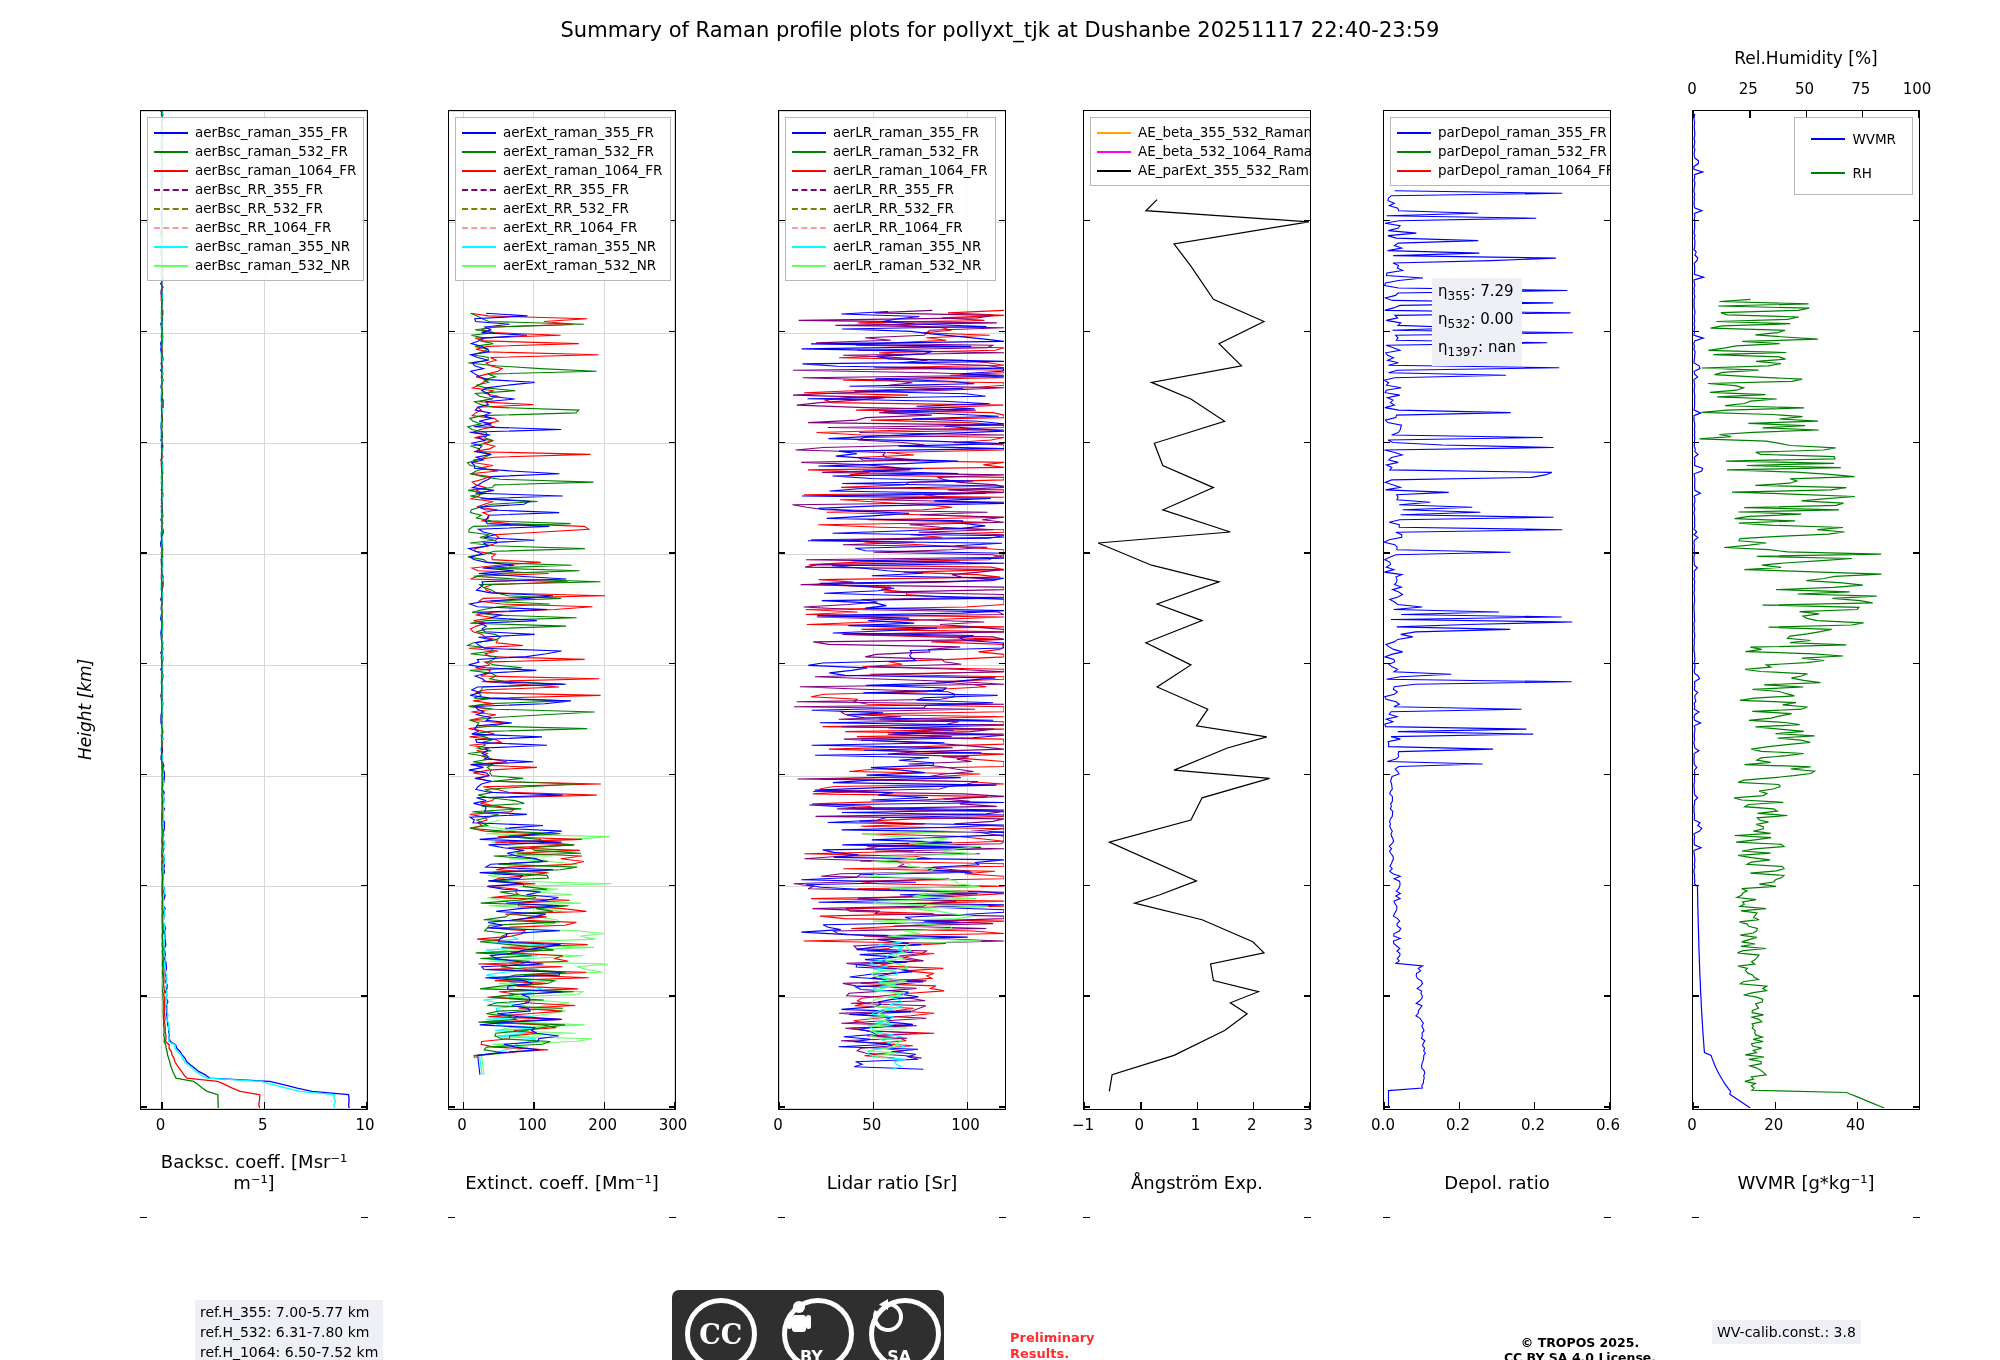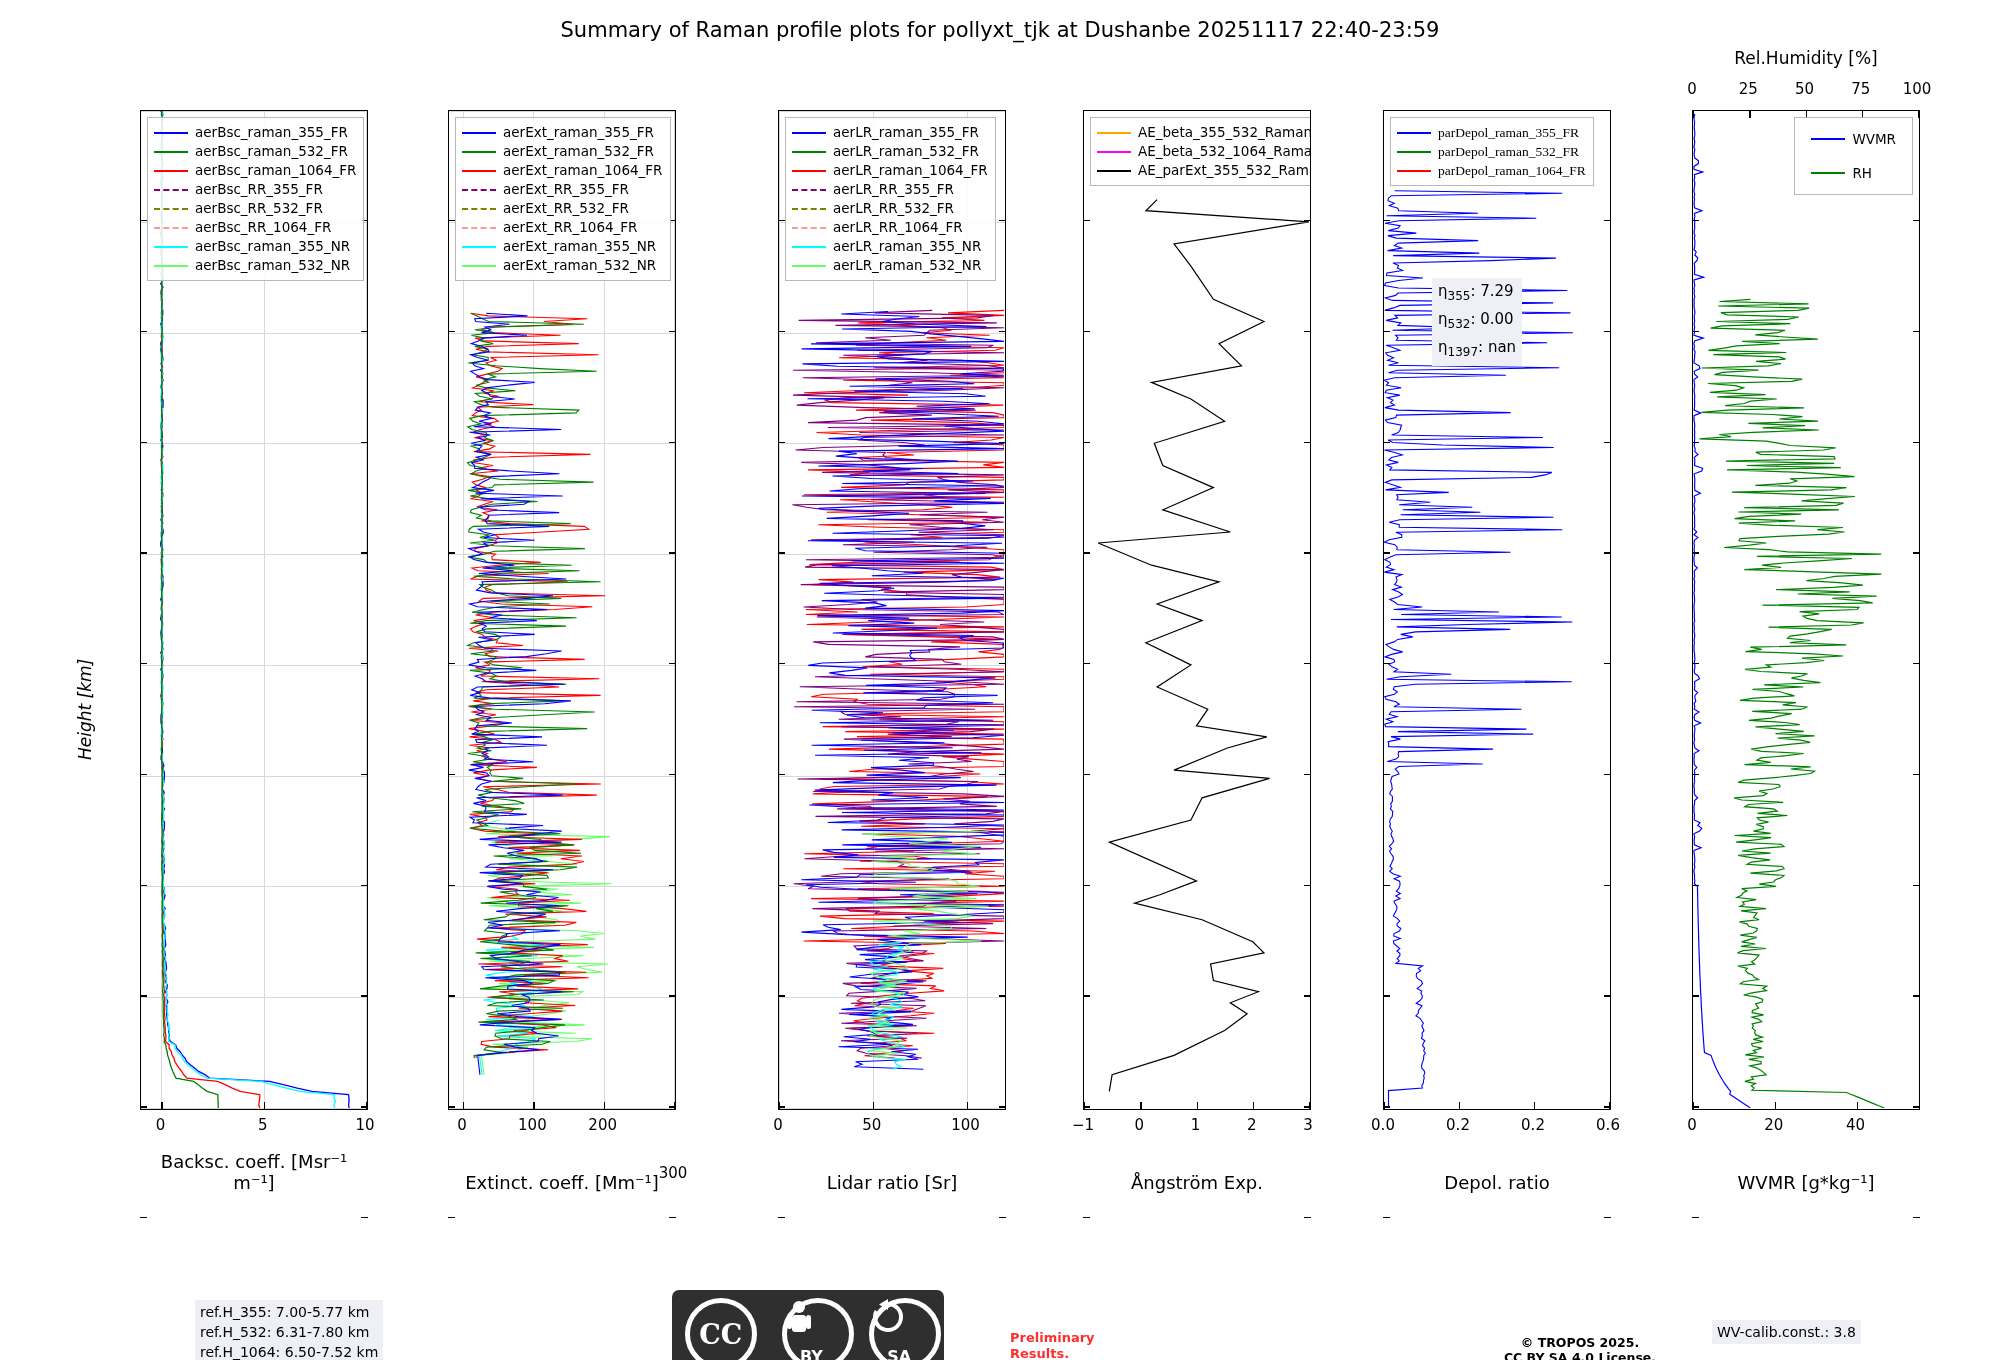--- a/index.html
+++ b/index.html
@@ -197,21 +197,21 @@
       <div class="tick" style="right:0;top:442.33333333333337px;width:7px;height:1.3px;"></div>
       <div class="tick" style="left:0;top:331.55555555555554px;width:7px;height:1.3px;"></div>
       <div class="tick" style="right:0;top:331.55555555555554px;width:7px;height:1.3px;"></div>
       <div class="tick" style="left:0;top:220.77777777777783px;width:7px;height:1.3px;"></div>
       <div class="tick" style="right:0;top:220.77777777777783px;width:7px;height:1.3px;"></div>
       <div class="tick" style="left:0;top:110px;width:7px;height:1.3px;"></div>
       <div class="tick" style="right:0;top:110px;width:7px;height:1.3px;"></div>
       <div class="xtick-label" style="left:14.0625px;top:1006px;">0</div>
       <div class="xtick-label" style="left:84.375px;top:1006px;">100</div>
       <div class="xtick-label" style="left:154.6875px;top:1006px;">200</div>
-      <div class="xtick-label" style="left:225px;top:1006px;margin-top:48px;">300</div>
+      <div class="xtick-label" style="left:225px;top:1006px;">300</div>
       <div class="xlabel">Extinct. coeff. [Mm⁻¹]</div>
     </div>
     <div class="panel" style="left:778px;width:228px;">
       <div class="plotbox">
         <div class="grid-line h" style="top:997px;"></div>
         <div class="grid-line h" style="top:886.2222222222222px;"></div>
         <div class="grid-line h" style="top:775.4444444444445px;"></div>
         <div class="grid-line h" style="top:664.6666666666667px;"></div>
         <div class="grid-line h" style="top:553.8888888888889px;"></div>
         <div class="grid-line h" style="top:443.1111111111111px;"></div>
@@ -346,21 +346,21 @@
     </div>
     <div class="panel" style="left:1383px;width:228px;">
       <div class="plotbox">
         <div class="tick" style="left:0px;bottom:0;width:1.3px;height:7px;"></div>
         <div class="tick" style="left:75.00000000000001px;bottom:0;width:1.3px;height:7px;"></div>
         <div class="tick" style="left:150.00000000000003px;bottom:0;width:1.3px;height:7px;"></div>
         <div class="tick" style="left:225px;bottom:0;width:1.3px;height:7px;"></div>
         <svg width="225" height="997">
           <path d="M4.5 997.0L4.5 994.5L4.5 992.0L4.5 989.5L4.5 987.0L4.5 984.5L4.5 982.0L4.5 979.6L38.4 977.1L37.8 974.6L39.4 972.1L39.5 969.6L40.2 967.1L39.7 964.6L40.8 962.1L40.1 959.6L37.8 957.1L37.6 954.6L38.2 952.1L39.1 949.6L39.7 947.1L39.7 944.7L41.3 942.2L39.7 939.7L40.6 937.2L38.5 934.7L39.4 932.2L40.8 929.7L37.4 927.2L38.4 924.7L38.0 922.2L40.0 919.7L38.9 917.2L37.8 914.7L39.4 912.3L37.6 909.8L36.0 907.3L31.9 904.8L34.3 902.3L34.4 899.8L36.1 897.3L38.0 894.8L32.2 892.3L35.7 889.8L38.0 887.3L38.3 884.8L36.9 882.3L37.6 879.9L33.2 877.4L36.6 874.9L38.6 872.4L37.3 869.9L33.4 867.4L32.2 864.9L32.6 862.4L36.6 859.9L34.2 857.4L38.6 854.9L11.9 852.4L15.3 849.9L13.2 847.5L15.7 845.0L16.0 842.5L12.9 840.0L15.8 837.5L12.6 835.0L9.8 832.5L9.4 830.0L16.3 827.5L9.7 825.0L10.1 822.5L15.4 820.0L16.8 817.5L13.2 815.0L13.0 812.6L15.7 810.1L13.5 807.6L9.4 805.1L10.6 802.6L12.0 800.1L12.9 797.6L12.8 795.1L10.9 792.6L10.0 790.1L16.1 787.6L11.8 785.1L16.4 782.6L12.3 780.2L14.7 777.7L15.7 775.2L16.1 772.7L15.5 770.2L10.1 767.7L16.3 765.2L8.9 762.7L5.7 760.2L8.2 757.7L5.9 755.2L7.4 752.7L8.3 750.2L9.5 747.8L9.0 745.3L7.1 742.8L5.5 740.3L7.6 737.8L5.3 735.3L7.7 732.8L9.6 730.3L8.9 727.8L7.6 725.3L7.0 722.8L8.3 720.3L6.8 717.8L5.7 715.3L6.4 712.9L5.6 710.4L6.5 707.9L8.3 705.4L8.5 702.9L8.8 700.4L6.4 697.9L7.4 695.4L6.7 692.9L8.4 690.4L8.4 687.9L8.4 685.4L5.7 682.9L6.5 680.5L8.3 678.0L7.9 675.5L7.6 673.0L6.6 670.5L7.2 668.0L8.1 665.5L15.0 663.0L13.7 660.5L11.2 658.0L14.8 655.5L98.6 653.0L3.3 650.5L12.0 648.1L14.7 645.6L14.2 643.1L14.6 640.6L109.1 638.1L4.5 635.6L4.8 633.1L4.1 630.6L16.3 628.1L7.0 625.6L149.2 623.1L13.8 620.6L142.5 618.1L1.5 615.6L0.8 613.2L8.9 610.7L2.3 608.2L13.1 605.7L5.2 603.2L7.1 600.7L137.5 598.2L9.9 595.7L15.3 593.2L11.9 590.7L2.1 588.2L0.8 585.7L10.4 583.2L13.3 580.8L9.3 578.3L10.4 575.8L31.0 573.3L187.7 570.8L2.5 568.3L16.3 565.8L67.2 563.3L10.0 560.8L13.7 558.3L8.0 555.8L5.0 553.3L10.8 550.8L9.9 548.4L1.1 545.9L7.4 543.4L18.6 540.9L9.6 538.4L5.2 535.9L2.0 533.4L10.1 530.9L13.7 528.4L28.8 525.9L16.7 523.4L31.6 520.9L126.2 518.4L12.7 515.9L82.9 513.5L188.3 511.0L7.0 508.5L177.8 506.0L17.1 503.5L114.9 501.0L9.6 498.5L38.1 496.0L13.6 493.5L10.5 491.0L5.8 488.5L13.9 486.0L18.5 483.5L14.7 481.1L8.6 478.6L17.3 476.1L10.5 473.6L12.6 471.1L13.0 468.6L11.9 466.1L17.9 463.6L0.4 461.1L9.9 458.6L2.3 456.1L6.5 453.6L5.9 451.1L0.7 448.7L5.6 446.2L12.0 443.7L126.6 441.2L12.9 438.7L13.1 436.2L10.8 433.7L0.2 431.2L5.2 428.7L17.8 426.2L17.7 423.7L12.0 421.2L178.3 418.7L15.2 416.2L15.3 413.8L5.2 411.3L15.7 408.8L169.5 406.3L16.6 403.8L96.4 401.3L18.6 398.8L88.3 396.3L15.2 393.8L46.2 391.3L12.9 388.8L14.1 386.3L12.7 383.8L64.7 381.4L1.6 378.9L16.4 376.4L9.4 373.9L1.4 371.4L7.7 368.9L147.3 366.4L161.4 363.9L167.8 361.4L5.8 358.9L7.9 356.4L2.5 353.9L14.2 351.4L4.8 349.0L7.5 346.5L18.3 344.0L10.8 341.5L0.4 339.0L169.7 336.5L58.4 334.0L8.7 331.5L4.0 329.0L159.0 326.5L7.6 324.0L14.3 321.5L16.1 319.0L16.7 316.5L17.6 314.1L3.6 311.6L1.4 309.1L11.8 306.6L12.5 304.1L126.7 301.6L14.6 299.1L0.9 296.6L10.4 294.1L6.4 291.6L9.0 289.1L3.3 286.6L15.8 284.1L1.1 281.7L2.3 279.2L17.2 276.7L2.4 274.2L4.7 271.7L0.0 269.2L10.7 266.7L121.9 264.2L4.5 261.7L13.3 259.2L175.2 256.7L4.4 254.2L14.3 251.7L3.6 249.3L9.5 246.8L3.6 244.3L1.8 241.8L15.9 239.3L9.4 236.8L2.2 234.3L163.2 231.8L12.4 229.3L14.0 226.8L11.6 224.3L188.9 221.8L8.4 219.3L82.7 216.8L14.0 214.4L16.8 211.9L2.2 209.4L13.6 206.9L10.9 204.4L186.5 201.9L0.8 199.4L9.5 196.9L16.0 194.4L169.2 191.9L8.4 189.4L1.3 186.9L11.6 184.4L13.9 182.0L183.3 179.5L14.5 177.0L0.6 174.5L1.4 172.0L14.6 169.5L38.9 167.0L2.6 164.5L2.9 162.0L18.6 159.5L13.3 157.0L14.6 154.5L9.0 152.0L107.1 149.6L171.9 147.1L9.2 144.6L95.3 142.1L3.6 139.6L17.6 137.1L10.4 134.6L14.2 132.1L94.2 129.6L12.1 127.1L3.9 124.6L32.3 122.1L4.3 119.6L14.3 117.1L16.1 114.7L1.0 112.2L14.9 109.7L152.2 107.2L2.6 104.7L93.9 102.2L14.7 99.7L13.8 97.2L5.3 94.7L10.3 92.2L4.0 89.7L4.5 87.2L7.2 84.7L178.3 82.3L10.6 79.8" stroke="#0000ff" fill="none" stroke-width="1.1"></path>
         </svg>
-        <div class="legend" style="left: 6px; top: 6px; font-family: Liberation Serif, serif;">
+        <div class="legend" style="left: 6px; top: 6px;">
           <div class="row">
             <div class="swatch" style="border-top-color:#0000ff;border-top-style:solid;"></div>
             <div class="lbl">parDepol_raman_355_FR</div>
           </div>
           <div class="row">
             <div class="swatch" style="border-top-color:#008000;border-top-style:solid;"></div>
             <div class="lbl">parDepol_raman_532_FR</div>
           </div>
           <div class="row">
             <div class="swatch" style="border-top-color:#ff0000;border-top-style:solid;"></div>

